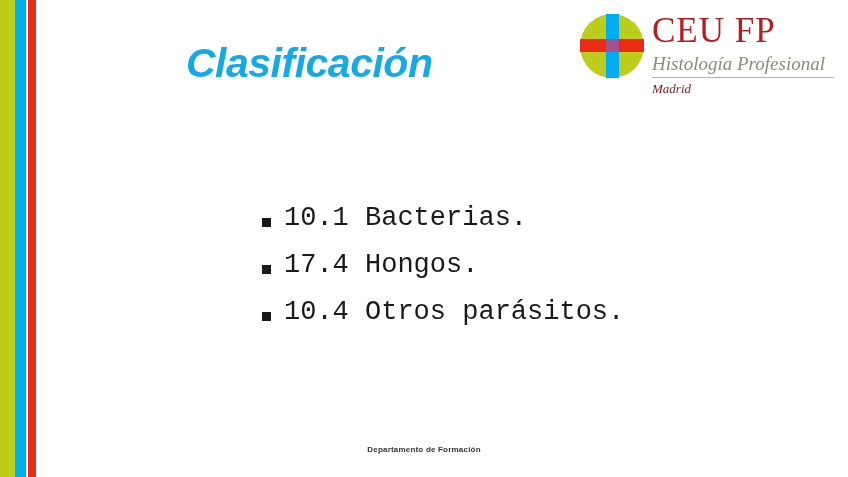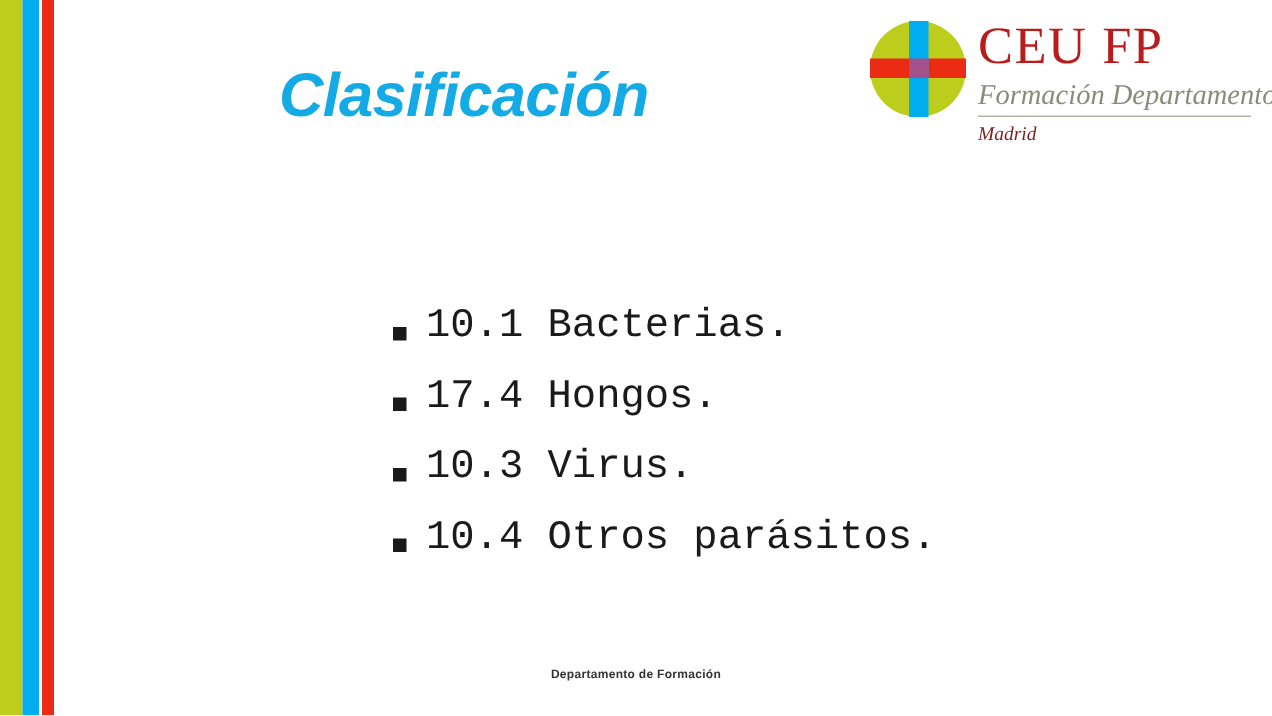--- a/index.html
+++ b/index.html
@@ -196,40 +196,36 @@
 
   <div id="logo">
     <div id="logo-mark">
       <div class="logo-circle"></div>
       <div class="logo-bar-h"></div>
       <div class="logo-bar-v"></div>
       <div class="logo-center"></div>
     </div>
     <div id="logo-text">
       <div id="logo-title">CEU FP</div>
-      <div id="logo-sub">Formación Departamento</div>
+      <div id="logo-sub">Histología Profesional</div>
       <div id="logo-rule"></div>
       <div id="logo-city">Madrid</div>
     </div>
   </div>
 
   <div id="bullets">
     <div class="bullet-row">
       <span class="bullet-marker"></span>
       <span class="bullet-text">10.1 Bacterias.</span>
     </div>
     <div class="bullet-row">
       <span class="bullet-marker"></span>
       <span class="bullet-text">17.4 Hongos.</span>
     </div>
     <div class="bullet-row">
       <span class="bullet-marker"></span>
-      <span class="bullet-text">10.3 Virus.</span>
-    </div>
-    <div class="bullet-row">
-      <span class="bullet-marker"></span>
       <span class="bullet-text">10.4 Otros parásitos.</span>
     </div>
   </div>
 
   <div id="footer">Departamento de Formación</div>
 
 </div>
 
 </body></html>

